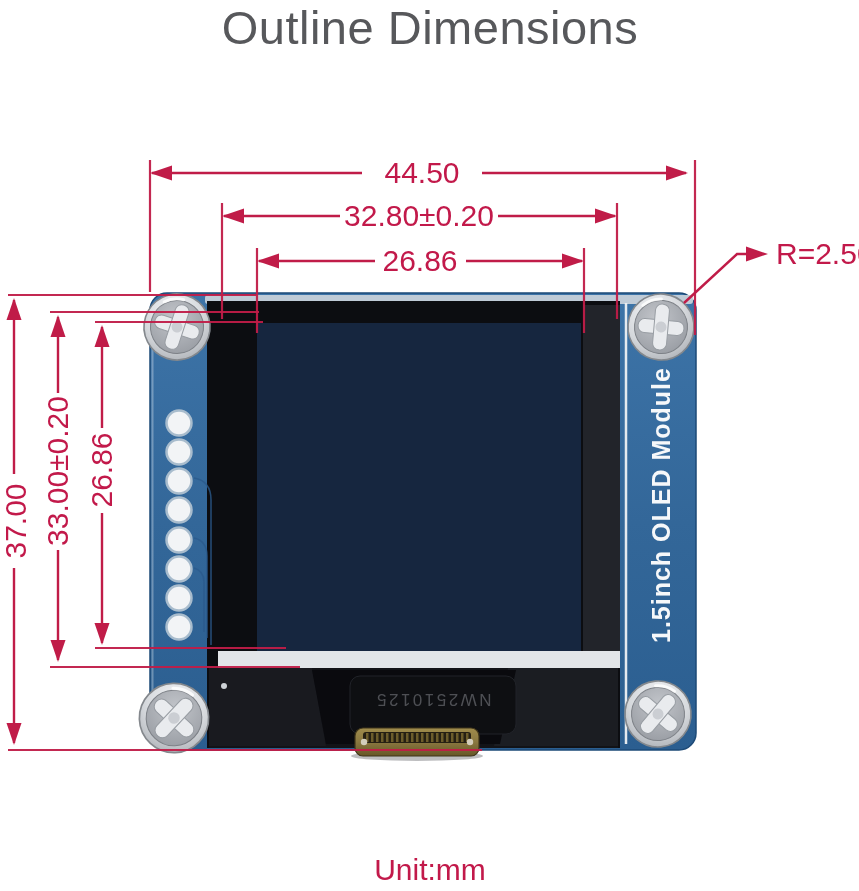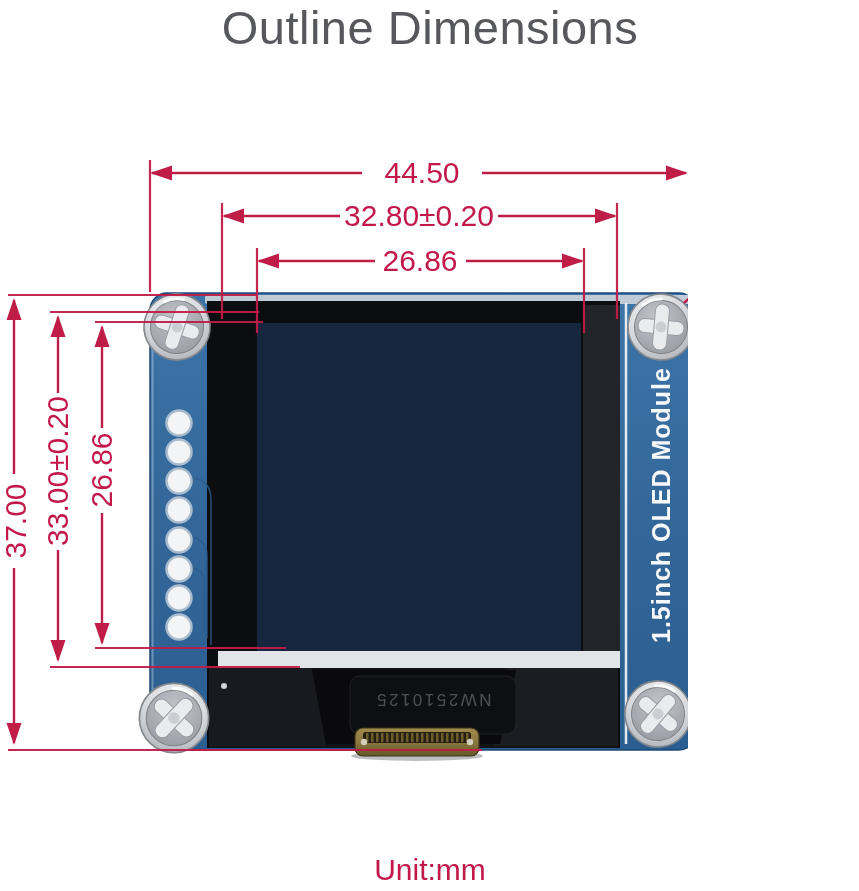--- a/index.html
+++ b/index.html
@@ -1,16 +1,16 @@
 <!DOCTYPE html>
 <html><head>
 <meta charset="utf-8">
 <style>
   html,body { margin:0; padding:0; background:#ffffff; }
-  .stage { position:relative; width:688px; height:891px; background:#fff; overflow:hidden;
+  .stage { position:relative; width:859px; height:891px; background:#fff; overflow:hidden;
            font-family:"Liberation Sans", sans-serif; }
   svg text { font-family:"Liberation Sans", sans-serif; }
   .title-text { font-size:47px; fill:#57585b; letter-spacing:.5px; }
   .dim-line { stroke:#c01c48; stroke-width:2.4; fill:none; }
   .ext-line { stroke:#c01c48; stroke-width:2.2; fill:none; opacity:.95; }
   .dim-arrow { fill:#c01c48; stroke:none; }
   .dim-text { font-size:30px; fill:#c2194a; }
   .unit-text { font-size:30px; fill:#c2194a; }
   .side-label { font-size:25px; font-weight:bold; fill:#f6f8fa; letter-spacing:1px; }
   .ribbon-text { font-size:17px; fill:#55575c; letter-spacing:2.5px; opacity:.9; }

